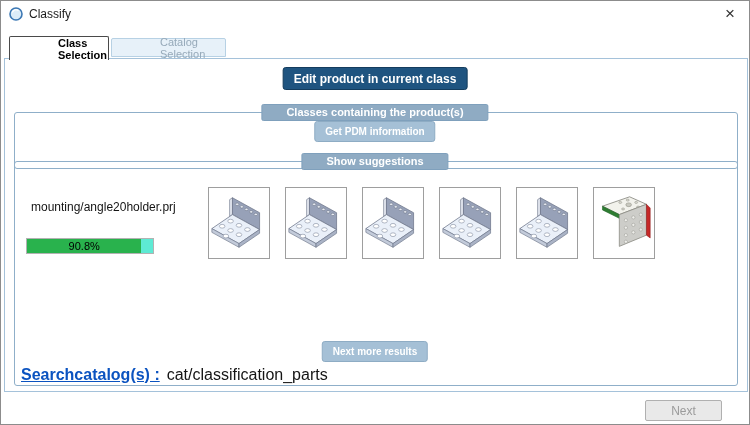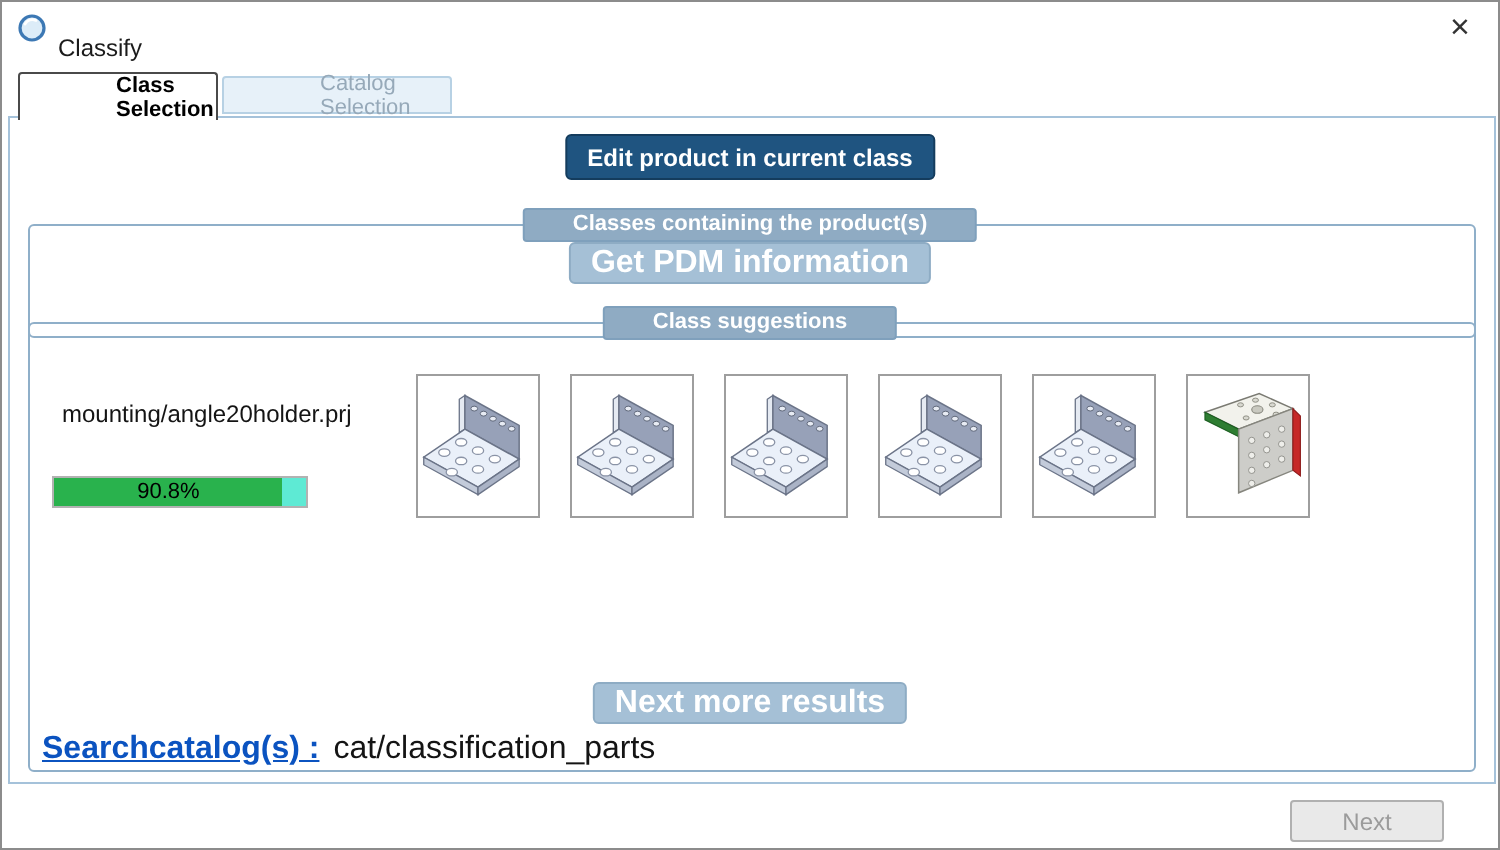--- a/index.html
+++ b/index.html
@@ -5,21 +5,21 @@
   * { box-sizing: border-box; margin: 0; padding: 0; }
   html, body { width: 750px; height: 425px; }
   body { font-family: "Liberation Sans", sans-serif; background: #fff; }
   .window {
     position: relative; width: 750px; height: 425px;
     background: #ffffff; border: 1px solid #8c8c8c; overflow: hidden;
   }
   
   .titlebar { position: absolute; left: 0; top: 0; width: 100%; height: 30px; background: #fff; }
   .app-icon { position: absolute; left: 8px; top: 6px; width: 14px; height: 14px; }
-  .title-text { position: absolute; left: 28px; top: 16px; font-size: 12px; color: #1b1b1b; }
+  .title-text { position: absolute; left: 28px; top: 6px; font-size: 12px; color: #1b1b1b; }
   .close-btn {
     position: absolute; right: 9px; top: 3px; width: 20px; height: 20px;
     font-size: 17px; color: #333; text-align: center; line-height: 20px; cursor: pointer;
   }
   
   .tab {
     position: absolute; top: 35px; height: 24px; font-size: 11px;
     display: flex; align-items: center; justify-content: center; cursor: pointer; padding-left: 48px;
   }
   .tab.active {
@@ -40,21 +40,21 @@
   
   .btn-dark {
     position: absolute; left: 50%; transform: translateX(-50%); top: 66px;
     height: 23px; padding: 0 10px; background: #1f5480; color: #fff;
     border: 1px solid #143c5d; border-radius: 3px; font-size: 12px; font-weight: 600;
     z-index: 2; cursor: pointer; font-family: "Liberation Sans", sans-serif;
   }
   .btn-blue {
     position: absolute; left: 50%; transform: translateX(-50%);
     height: 21px; padding: 0 10px; background: #a5c0d6; color: #fff;
-    border: 1px solid #8eacc4; border-radius: 3px; font-size: 16px; font-weight: 600;
+    border: 1px solid #8eacc4; border-radius: 3px; font-size: 10px; font-weight: 600;
     z-index: 2; cursor: pointer; font-family: "Liberation Sans", sans-serif;
   }
   .btn-pdm { top: 120px; }
   .btn-more { top: 340px; }
   
   .groupbox { position: absolute; left: 13px; width: 724px; border: 1px solid #8fafc9; border-radius: 3px; z-index: 1; }
   .groupbox.g1 { top: 111px; height: 57px; }
   .groupbox.g2 { top: 160px; height: 225px; }
   .group-legend {
     position: absolute; left: 50%; transform: translateX(-50%);
@@ -109,21 +109,21 @@
   <div class="tab inactive">Catalog Selection</div>
 
   <div class="panel"></div>
 
   <button class="btn-dark">Edit product in current class</button>
 
   <div class="group-legend legend1">Classes containing the product(s)</div>
   <div class="groupbox g1"></div>
   <button class="btn-blue btn-pdm">Get PDM information</button>
 
-  <div class="group-legend legend2">Class suggestions</div>
+  <div class="group-legend legend2">Show suggestions</div>
   <div class="groupbox g2"></div>
 
   <span class="prj-name">mounting/angle20holder.prj</span>
 
   <div class="progress">
     <div class="progress-fill" style="width: 90.8%;">
       <span>90.8%</span>
     </div>
   </div>
 

